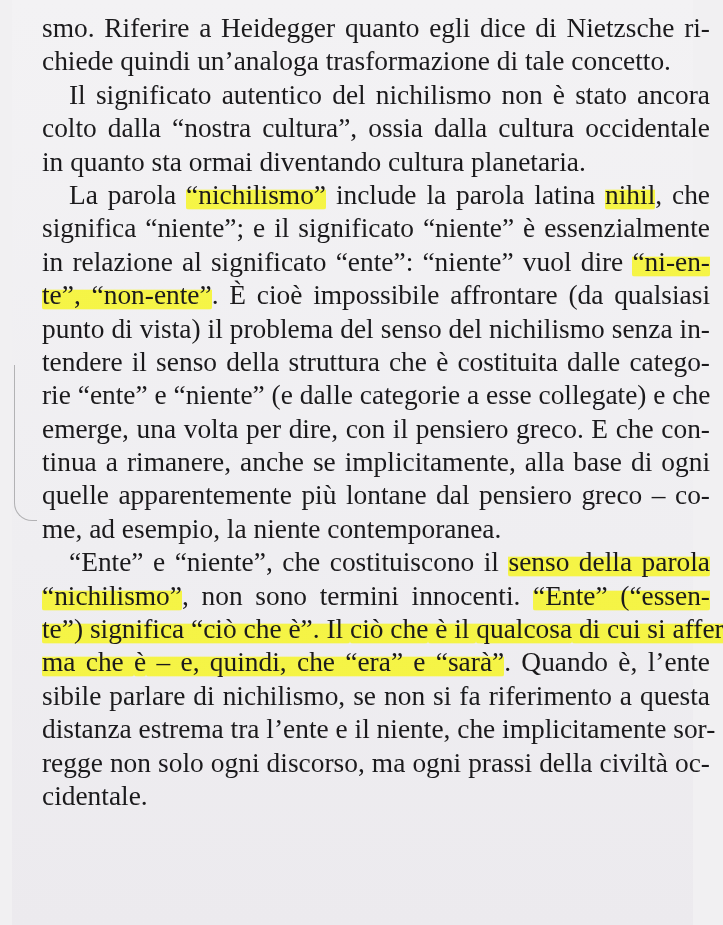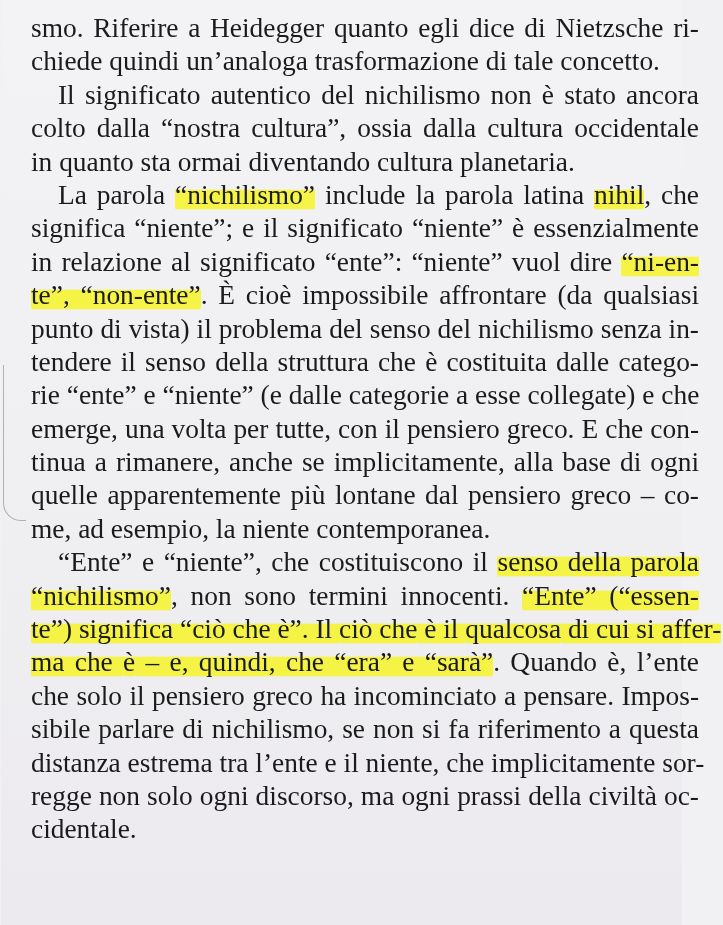--- a/index.html
+++ b/index.html
@@ -8,21 +8,21 @@
   }
   body {
     width: 723px;
     height: 925px;
     background: #f1f0f2;
     overflow: hidden;
     position: relative;
   }
   .page {
     position: absolute;
-    left: 1px;
+    left: 12px;
     top: 0;
     width: 681px;
     height: 925px;
     background: linear-gradient(180deg, #f3f2f4 0%, #efeef1 60%, #eceaee 100%);
   }
   .text-block {
     position: absolute;
     left: 30px;
     top: 12px;
     width: 668px;
@@ -74,27 +74,26 @@
       <span class="line indent"><span>Il significato autentico del nichilismo non è stato ancora</span></span>
       <span class="line"><span>colto dalla “nostra cultura”, ossia dalla cultura occidentale</span></span>
       <span class="line last"><span>in quanto sta ormai diventando cultura planetaria.</span></span>
       <span class="line indent"><span>La parola </span><span class="hl">“nichilismo”</span><span> include la parola latina </span><span class="it hl">nihil</span><span>, che</span></span>
       <span class="line"><span>significa “niente”; e il significato “niente” è essenzialmente</span></span>
       <span class="line"><span>in relazione al significato “ente”: “niente” vuol dire </span><span class="hl">“ni-en-</span></span>
       <span class="line"><span class="hl">te”, “non-ente”</span><span>. È cioè impossibile affrontare (da qualsiasi</span></span>
       <span class="line"><span>punto di vista) il problema del senso del nichilismo senza in-</span></span>
       <span class="line"><span>tendere il senso della struttura che è costituita dalle catego-</span></span>
       <span class="line"><span>rie “ente” e “niente” (e dalle categorie a esse collegate) e che</span></span>
-      <span class="line"><span>emerge, una volta per tutte, con il pensiero greco. E che con-</span></span>
+      <span class="line"><span>emerge, una volta per dire, con il pensiero greco. E che con-</span></span>
       <span class="line"><span>tinua a rimanere, anche se implicitamente, alla base di ogni</span></span>
       <span class="line"><span>quelle apparentemente più lontane dal pensiero greco – co-</span></span>
       <span class="line last"><span>me, ad esempio, la niente contemporanea.</span></span>
       <span class="line indent"><span>“Ente” e “niente”, che costituiscono il </span><span class="hl">senso della parola</span></span>
       <span class="line"><span class="hl">“nichilismo”</span><span>, non sono termini innocenti. </span><span class="hl">“Ente” (“essen-</span></span>
       <span class="line"><span class="hl">te”) significa “ciò che è”. Il </span><span class="it hl">ciò che</span><span class="hl"> è il </span><span class="it hl">qualcosa</span><span class="hl"> di cui si affer-</span></span>
       <span class="line"><span class="hl">ma che </span><span class="it hl">è</span><span class="hl"> – e, quindi, che “era” e “sarà”</span><span>. Quando è, l’ente</span></span>
-      <span class="line"><span>che solo il pensiero greco ha incominciato a pensare. Impos-</span></span>
       <span class="line"><span>sibile parlare di nichilismo, se non si fa riferimento a questa</span></span>
       <span class="line"><span>distanza estrema tra l’ente e il niente, che implicitamente sor-</span></span>
       <span class="line"><span>regge non solo ogni discorso, ma ogni prassi della civiltà oc-</span></span>
       <span class="line last"><span>cidentale.</span></span>
     </div>
 </div>
 
 </body></html>

